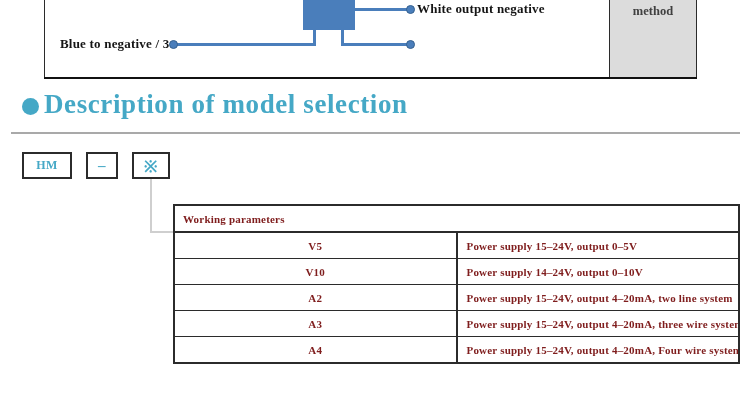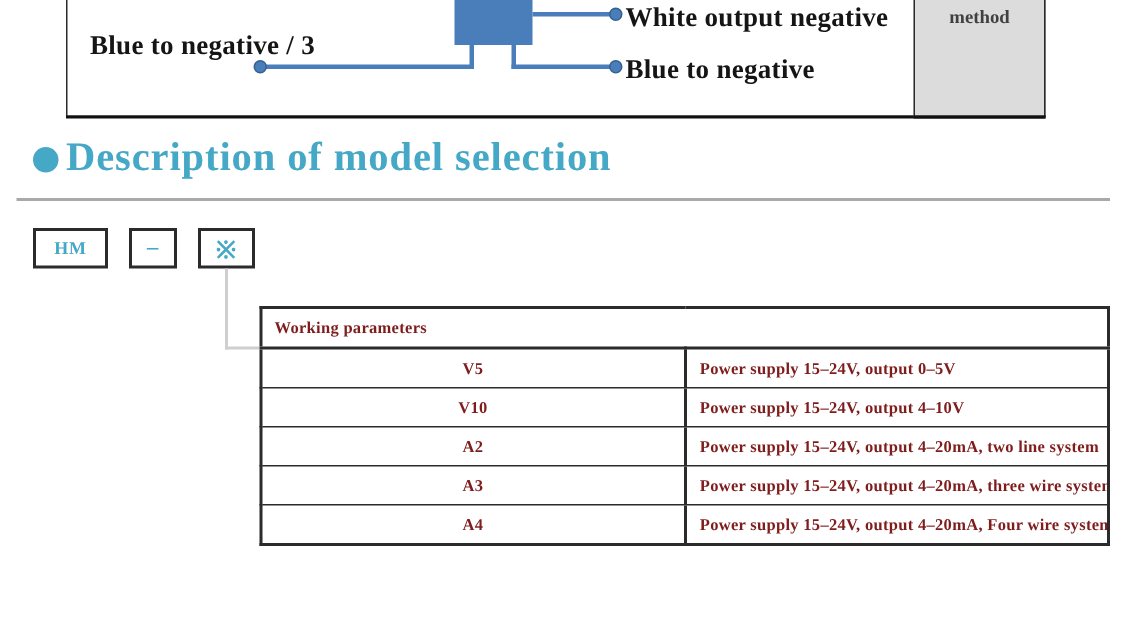--- a/index.html
+++ b/index.html
@@ -60,21 +60,21 @@
     height: 9px;
     border-radius: 50%;
     background: #4a7ebb;
     border: 1px solid #35618f;
     box-sizing: border-box;
   }
 
   .wire-label {
     position: absolute;
     font-family: "Liberation Serif", serif;
-    font-size: 18px;
+    font-size: 13px;
     font-weight: bold;
     color: #151515;
     white-space: nowrap;
     letter-spacing: 0.2px;
   }
 
   #method-box {
     position: absolute;
     left: 609px;
     top: -30px;
@@ -229,22 +229,21 @@
   <div class="terminal-dot" style="left:361px; top:35px;"></div>
 
   <div class="wire wire-v" style="left:268px; top:60px; height:16px;"></div>
   <div class="wire wire-v" style="left:296px; top:60px; height:16px;"></div>
   <div class="wire wire-h" style="left:128px; top:73px; width:143px;"></div>
   <div class="wire wire-h" style="left:296px; top:73px; width:68px;"></div>
   <div class="terminal-dot" style="left:124px; top:70px;"></div>
   <div class="terminal-dot" style="left:361px; top:70px;"></div>
 
   <div class="wire-label" style="left:372px; top:31px;">White output negative</div>
-  <div class="wire-label" style="left:372px; top:66px;">Blue to negative</div>
-  <div class="wire-label" style="left:15px; top:50px;">Blue to negative / 3</div>
+  <div class="wire-label" style="left:15px; top:66px;">Blue to negative / 3</div>
 </div>
 
 <div id="method-box">
   <div id="method-label">method</div>
 </div>
 
 <div id="section-heading">
   <span id="heading-bullet"></span>
   <span id="heading-text">Description of model selection</span>
 </div>
@@ -261,21 +260,21 @@
   <tbody>
     <tr class="header-row">
       <td colspan="2">Working parameters</td>
     </tr>
     <tr>
       <td class="col-code">V5</td>
       <td class="col-desc">Power supply 15–24V,  output 0–5V</td>
     </tr>
     <tr>
       <td class="col-code">V10</td>
-      <td class="col-desc">Power supply 15–24V,  output 4–10V</td>
+      <td class="col-desc">Power supply 14–24V,  output 0–10V</td>
     </tr>
     <tr>
       <td class="col-code">A2</td>
       <td class="col-desc">Power supply 15–24V,  output 4–20mA, two line system</td>
     </tr>
     <tr>
       <td class="col-code">A3</td>
       <td class="col-desc">Power supply 15–24V,  output 4–20mA, three wire system</td>
     </tr>
     <tr>

